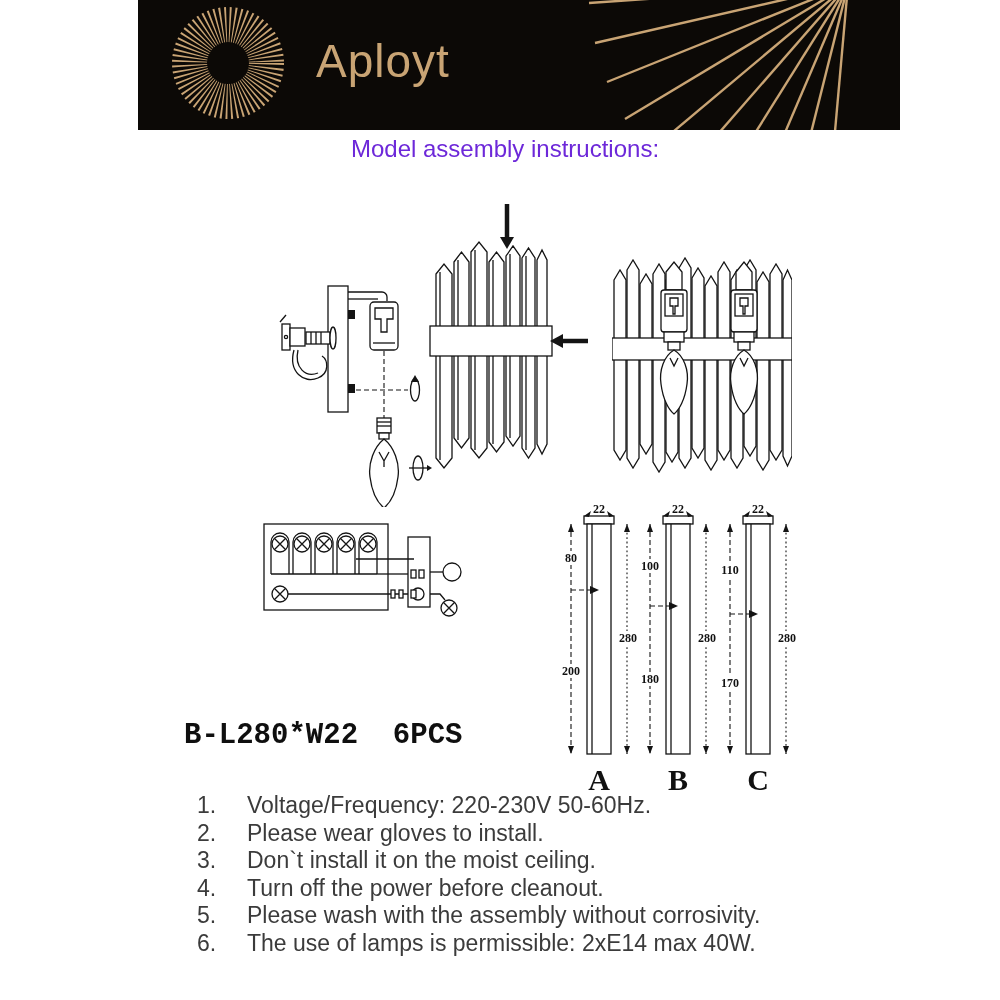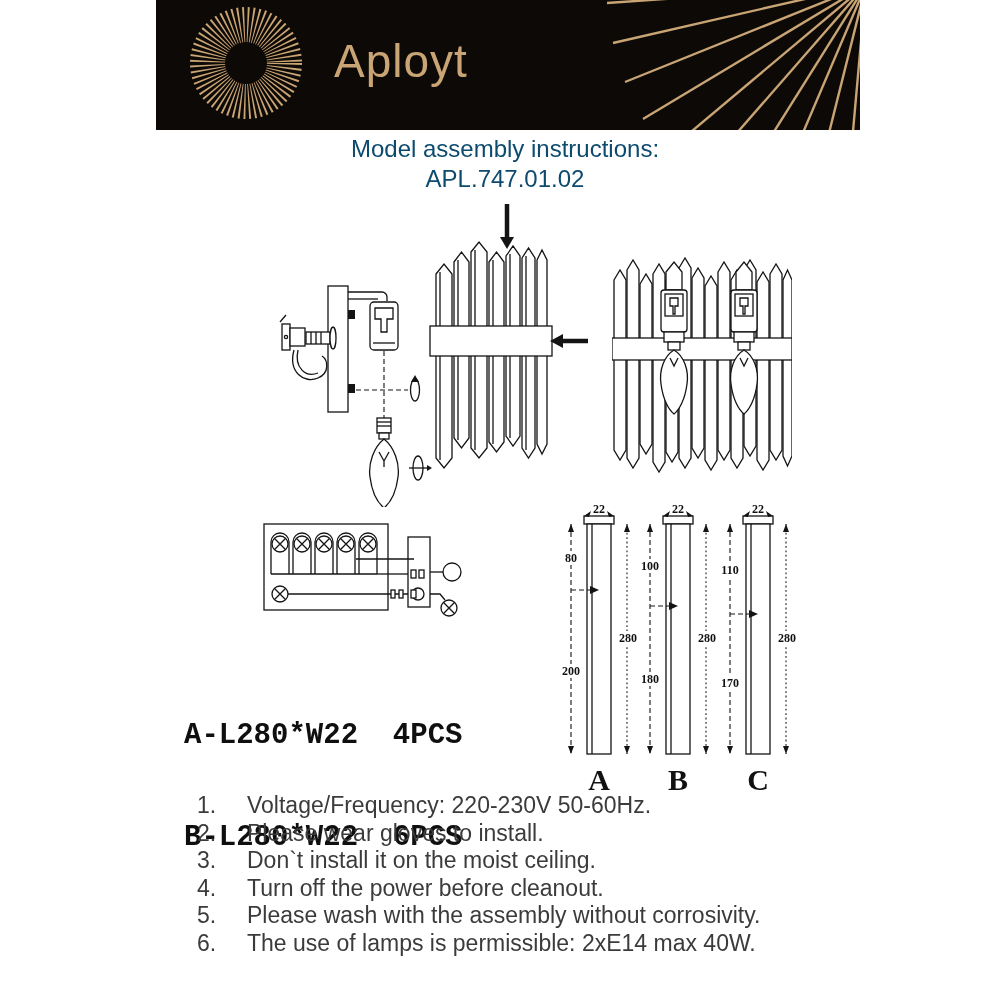--- a/index.html
+++ b/index.html
@@ -3,32 +3,32 @@
 <meta charset="utf-8">
 <style>
   html,body{margin:0;padding:0;}
   body{
     width:1000px;height:1000px;background:#ffffff;
     font-family:"Liberation Sans",sans-serif;position:relative;overflow:hidden;
   }
   .page{position:absolute;inset:0;}
   
   .banner{
-    position:absolute;left:156px;top:0;width:704px;height:130px;
+    position:absolute;left:138px;top:0;width:762px;height:130px;
     background:#0c0906;overflow:hidden;
   }
   .banner svg{position:absolute;left:0;top:0;}
   .brand{
     position:absolute;left:178px;top:34px;
     color:#c9a474;font-size:46px;letter-spacing:1px;font-weight:400;
   }
   
   .title-block{
     position:absolute;left:150px;top:134px;width:710px;text-align:center;
-    color:#0c4a6e;
+    color:#6d28d9;
   }
   .title-line{font-size:24px;line-height:30px;}
   
   .drawing{position:absolute;}
   svg .ln{stroke:#141414;fill:none;stroke-width:1.3;}
   svg .lnw{stroke:#141414;fill:#ffffff;stroke-width:1.3;}
   svg .blk{fill:#141414;stroke:none;}
   svg .dash{stroke:#141414;fill:none;stroke-width:1.1;stroke-dasharray:5 3;}
   svg .dot{stroke:#141414;fill:none;stroke-width:1.1;stroke-dasharray:1.8 2.6;}
   svg text.dim{font-family:"Liberation Serif",serif;font-weight:bold;font-size:12px;fill:#111;text-anchor:middle;}
@@ -69,21 +69,20 @@
         <line x1="710" y1="-15" x2="469" y2="82"></line>
         <line x1="710" y1="-15" x2="457" y2="43"></line>
         <line x1="710" y1="-15" x2="451" y2="3"></line>
       </g>
     </svg>
     <div class="brand">Aployt</div>
   </div>
 
   <div class="title-block">
     <div class="title-line">Model assembly instructions:</div>
-    <div class="title-line">APL.747.01.02</div>
   </div>
 
   <svg class="drawing" style="left:278px;top:272px" width="155" height="235" viewBox="0 0 155 235">
 
     <rect class="lnw" x="50" y="14" width="20" height="126"></rect>
 
     <path class="ln" d="M70 20 h34 a5 5 0 0 1 5 5 v4"></path>
     <path class="ln" d="M70 27 h30"></path>
 
     <rect class="lnw" x="92" y="30" width="28" height="48" rx="4"></rect>
@@ -252,21 +251,20 @@
     <line class="ln" x1="174" y1="60" x2="187" y2="60"></line>
     <circle class="lnw" cx="196" cy="60" r="9"></circle>
     <path class="ln" d="M174 82 h10 l5 6"></path>
     <g>
       <circle class="lnw" cx="193" cy="96" r="8"></circle>
       <path class="ln" d="M187.3 90.3 L198.7 101.7 M198.7 90.3 L187.3 101.7"></path>
     </g>
   </svg>
 
   <div class="parts">
-    <div><span>A-L280*W22</span>  <span>4PCS</span></div>
     <div><span>B-L280*W22</span>  <span>6PCS</span></div>
   </div>
 
   <svg class="drawing" style="left:558px;top:502px" width="85" height="292" viewBox="0 0 85 292">
     <rect class="lnw" x="26" y="14" width="30" height="8"></rect>
     <rect class="lnw" x="29" y="22" width="24" height="230"></rect>
     <line class="ln" x1="34" y1="22" x2="34" y2="252"></line>
     <text class="dim" x="41" y="11">22</text>
     <path class="blk" d="M26 14 l7 -5 l-2 6 z M56 14 l-7 -5 l2 6 z"></path>
     <line class="dash" x1="13" y1="22" x2="13" y2="252"></line>

